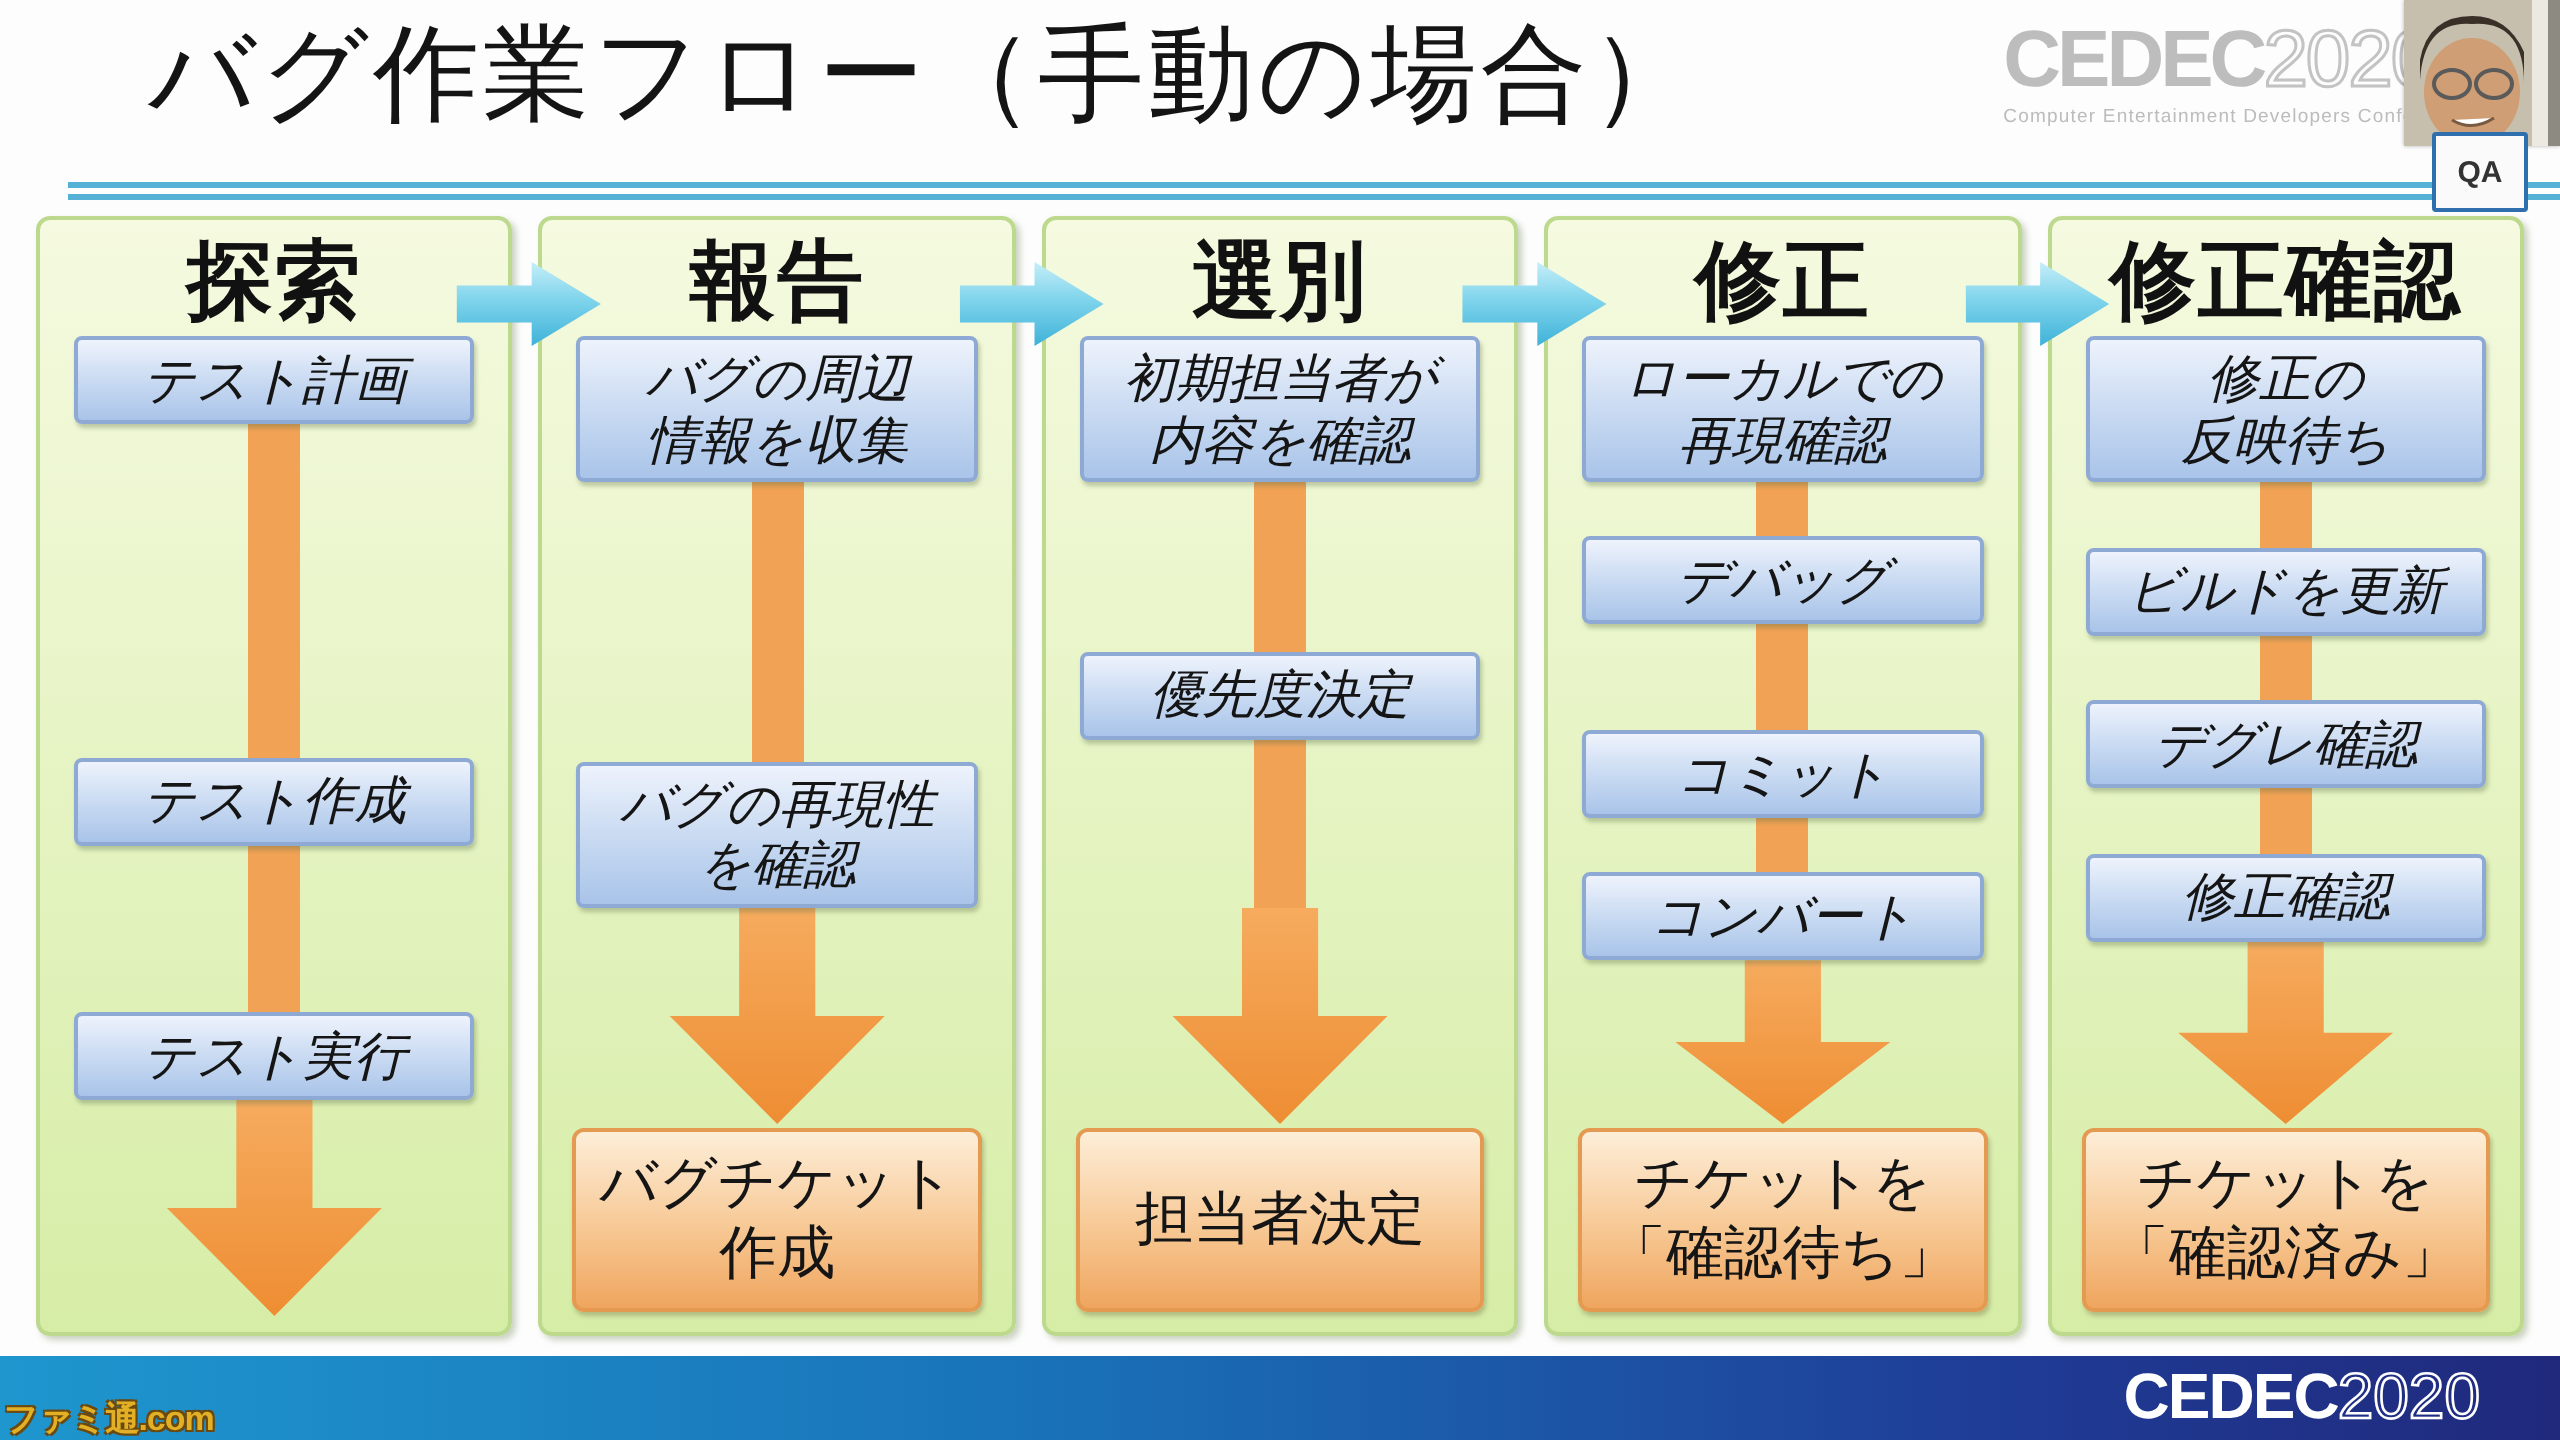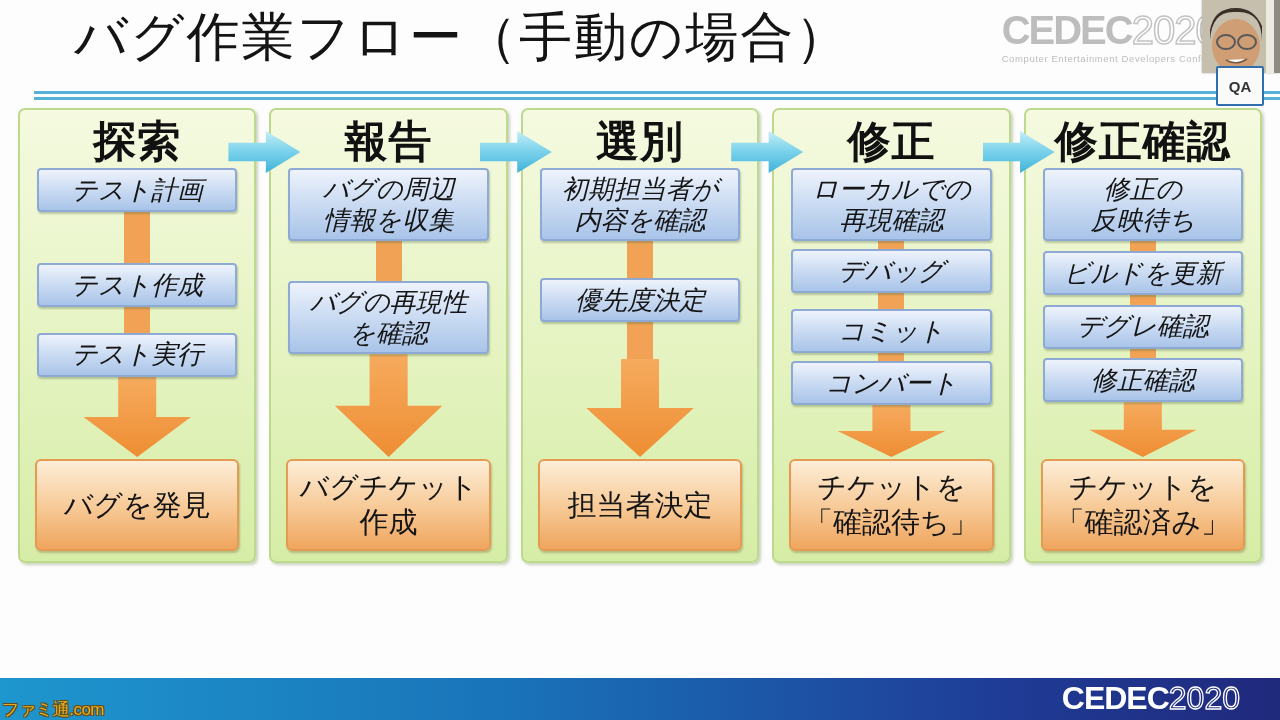--- a/index.html
+++ b/index.html
@@ -33,21 +33,21 @@
     box-shadow:0 0 2px rgba(0,0,0,.3);
   }
   .qa-badge{
     position:absolute;top:66px;right:16px;width:48px;height:40px;z-index:3;
     background:#fafafa;border:2px solid #2f6fae;border-radius:2px;
     display:flex;align-items:center;justify-content:center;
     font-size:15px;font-weight:700;color:#333;box-sizing:border-box;
   }
   
   .flow{
-    position:absolute;top:108px;left:18px;width:1244px;height:455px;
+    position:absolute;top:108px;left:18px;width:1244px;height:560px;
     display:flex;gap:13px;
   }
   .col{
     position:relative;flex:1;display:flex;flex-direction:column;
     background:linear-gradient(180deg,#f5fae0 0%,#e9f5c9 40%,#d6eda6 100%);
     border:2px solid #bcd98e;border-radius:7px;
     box-shadow:2px 2px 3px rgba(110,130,80,.35);
     padding:4px 0 8px;box-sizing:border-box;
   }
   .stage-header{
@@ -95,21 +95,21 @@
     background:linear-gradient(90deg,#1e96ce 0%,#1973b8 40%,#1f3c96 78%,#20297c 100%);
   }
   .footer-logo{
     position:absolute;top:684px;right:40px;z-index:4;
     font-size:32px;line-height:28px;white-space:nowrap;color:#fff;
   }
   .footer-logo .logo-name{font-weight:800;letter-spacing:-1px;}
   .footer-logo .logo-year{font-weight:300;color:transparent;-webkit-text-stroke:1.3px #ffffff;letter-spacing:0px;}
   .famitsu{
     position:absolute;left:2px;top:698px;z-index:4;
-    font-size:17px;font-weight:400;color:#e2af25;letter-spacing:-0.5px;
+    font-size:17px;font-weight:700;color:#e2af25;letter-spacing:-0.5px;
     text-shadow:1px 1px 0 #6a4a10,-1px -1px 0 #6a4a10,1px -1px 0 #6a4a10,-1px 1px 0 #6a4a10;
   }
 </style>
 </head>
 <body>
 
 <h1 class="slide-title">バグ作業フロー（手動の場合）</h1>
 <div class="title-underline"></div>
 
 <div class="brand-top">
@@ -136,21 +136,20 @@
   <section class="col">
 
     <h2 class="stage-header">探索</h2>
     <div class="step">テスト計画</div>
       <div class="connector"></div>
       <div class="connector"></div>
       <div class="step">テスト作成</div>
       <div class="connector"></div>
       <div class="step">テスト実行</div>
       <div class="big-arrow"></div>
-    <div class="result">バグを発見</div>
   </section>
 
   <section class="col">
     <div class="stage-arrow"></div>
     <h2 class="stage-header">報告</h2>
     <div class="step">バグの周辺
 情報を収集</div>
       <div class="connector"></div>
       <div class="step">バグの再現性
 を確認</div>

